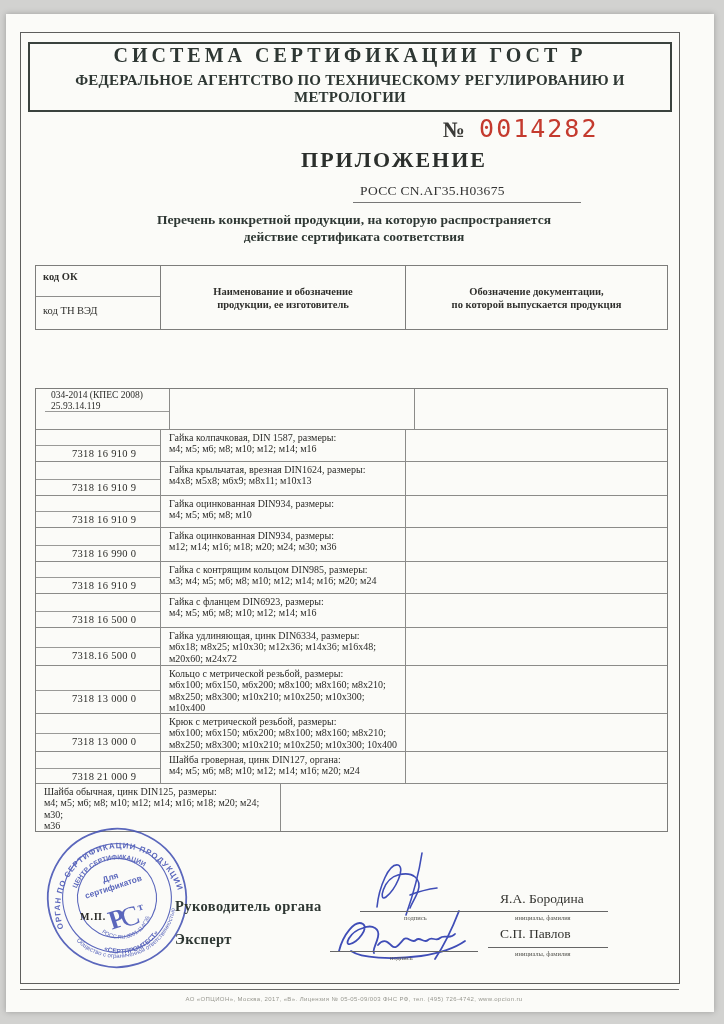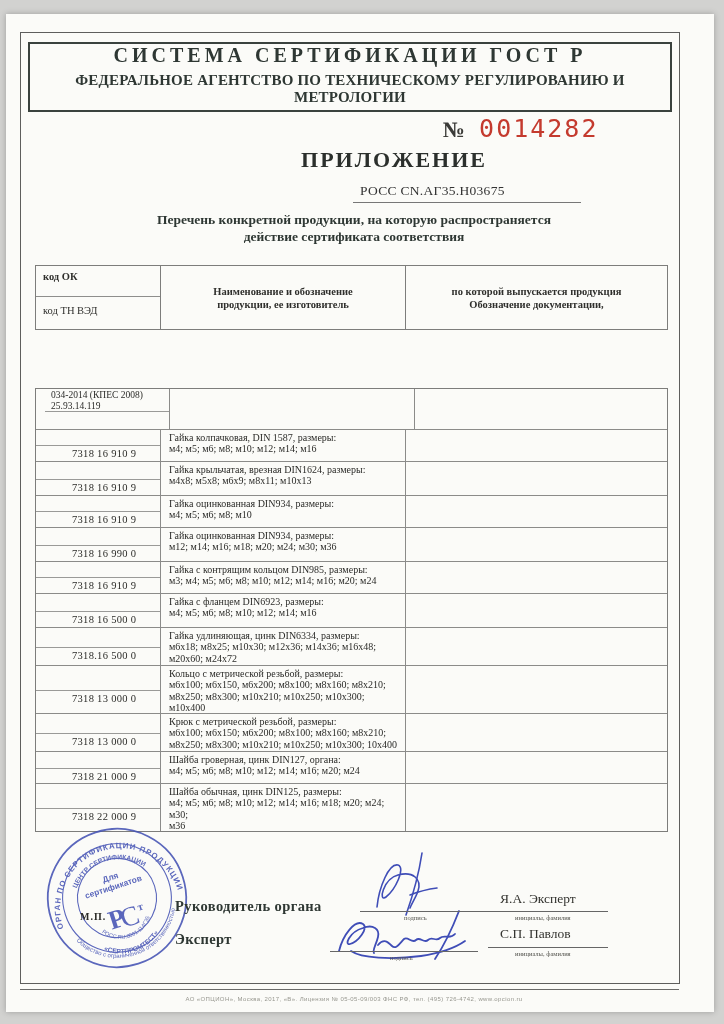--- a/index.html
+++ b/index.html
@@ -97,22 +97,22 @@
   <div class="htable">
     <div class="hc1">
       <div class="t">код ОК</div>
       <div class="b">код ТН ВЭД</div>
     </div>
     <div class="hc2">
       <div>Наименование и обозначение</div>
       <div>продукции, ее изготовитель</div>
     </div>
     <div class="hc3">
+      <div>Обозначение документации,</div>
       <div>по которой выпускается продукция</div>
-      <div>Обозначение документации,</div>
     </div>
   </div>
 
   <div class="btable" id="body-rows">
       <div class="row" style="min-height: 40px; margin-left: 9px;">
         <div class="c1">
           <div class="c1t">
             <div>034-2014 (КПЕС 2008)</div>
             <div>25.93.14.119</div>
           </div>
@@ -228,24 +228,20 @@
           <div class="c1t"></div>
           <div class="c1b">7318 21 000 9</div>
         </div>
         <div class="c2">
           <div>Шайба гроверная, цинк DIN127, органа:</div>
           <div>м4; м5; м6; м8; м10; м12; м14; м16; м20; м24</div>
         </div>
         <div class="c3"></div>
       </div>
       <div class="row" style="min-height: 36px;">
-        <div class="c1">
-          <div class="c1t"></div>
-          <div class="c1b">7318 22 000 9</div>
-        </div>
         <div class="c2">
           <div>Шайба обычная, цинк DIN125, размеры:</div>
           <div>м4; м5; м6; м8; м10; м12; м14; м16; м18; м20; м24; м30;</div>
           <div>м36</div>
         </div>
         <div class="c3"></div>
       </div>
     </div>
 
   <svg class="stampsvg" viewBox="0 0 150 150">
@@ -294,21 +290,21 @@
   </svg>
 
   <div class="role r1">Руководитель органа</div>
   <div class="role r2">Эксперт</div>
 
   <div class="sigline sig1-line"></div>
   <div class="sigline sig2-line"></div>
   <div class="tiny" style="left:404px;top:914px;">подпись</div>
   <div class="tiny" style="left:390px;top:954px;">подпись</div>
 
-  <div class="name nm1">Я.А. Эксперт</div>
+  <div class="name nm1">Я.А. Бородина</div>
   <div class="name nm2">С.П. Павлов</div>
   <div class="sigline name-line1"></div>
   <div class="sigline name-line2"></div>
   <div class="tiny" style="left:515px;top:914px;">инициалы, фамилия</div>
   <div class="tiny" style="left:515px;top:950px;">инициалы, фамилия</div>
 
   <div class="footer">АО «ОПЦИОН», Москва, 2017, «В».  Лицензия № 05-05-09/003 ФНС РФ, тел. (495) 726-4742, www.opcion.ru</div>
 </div>
 
 </body></html>

